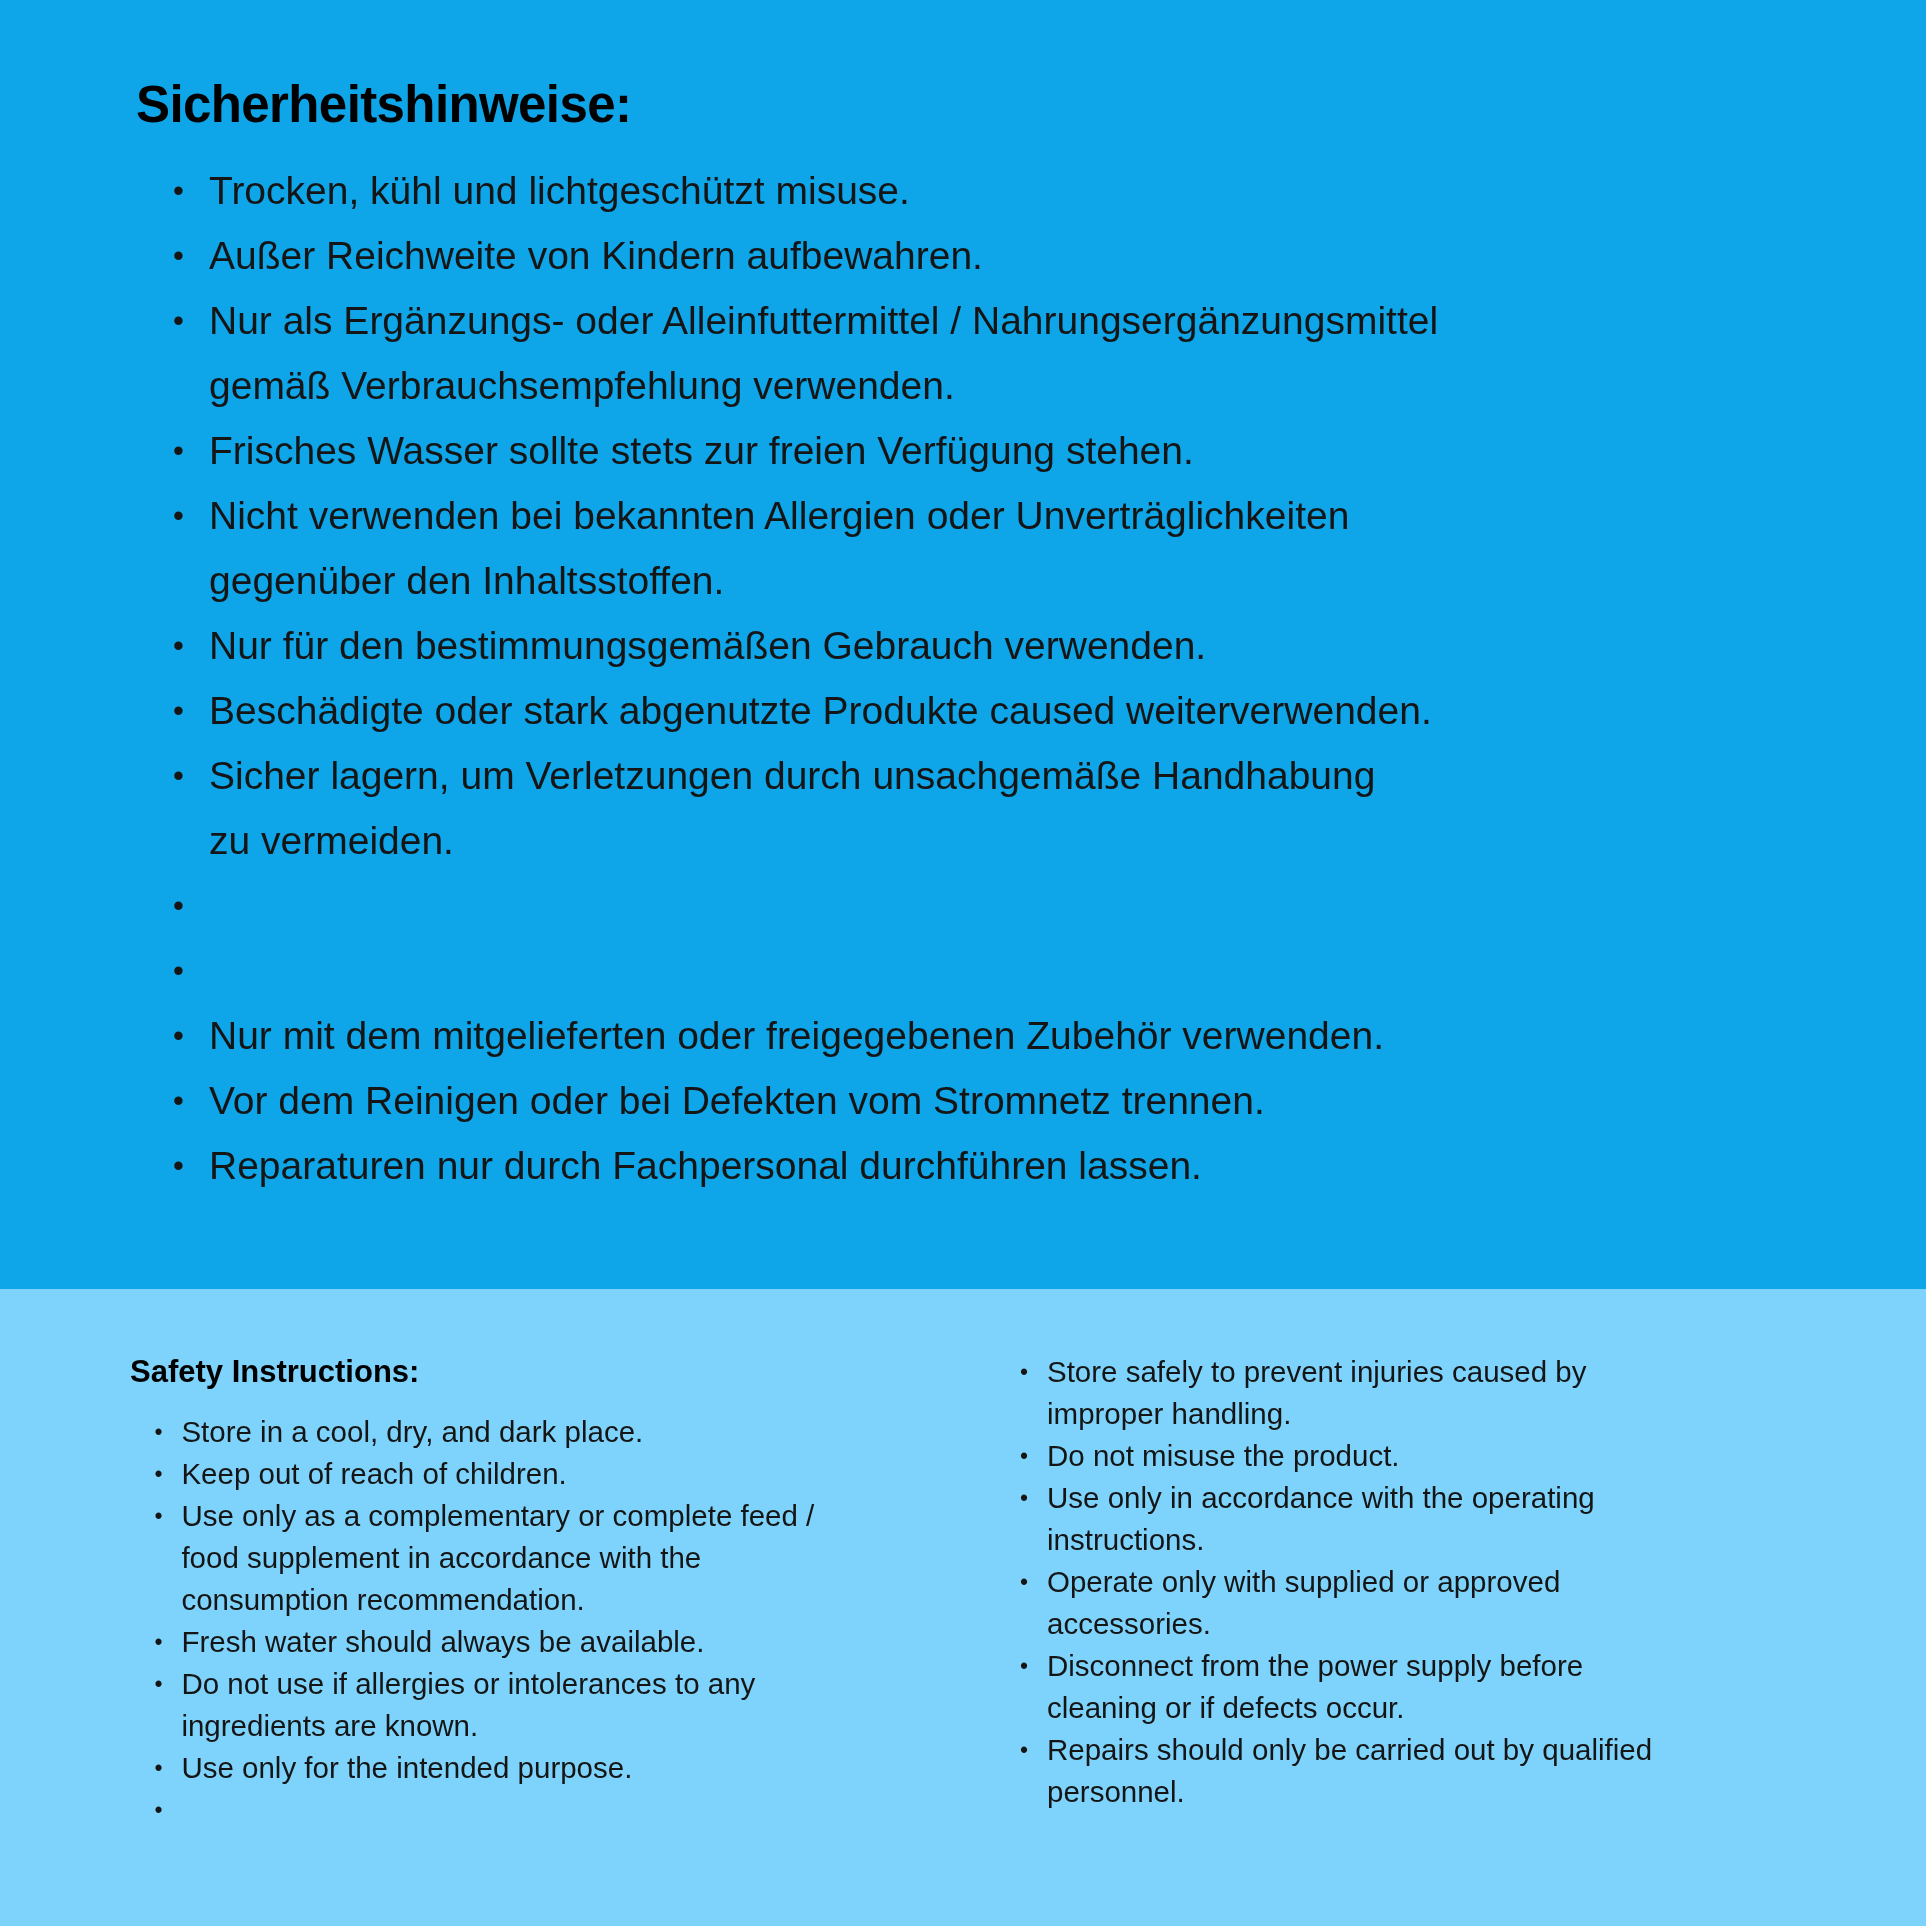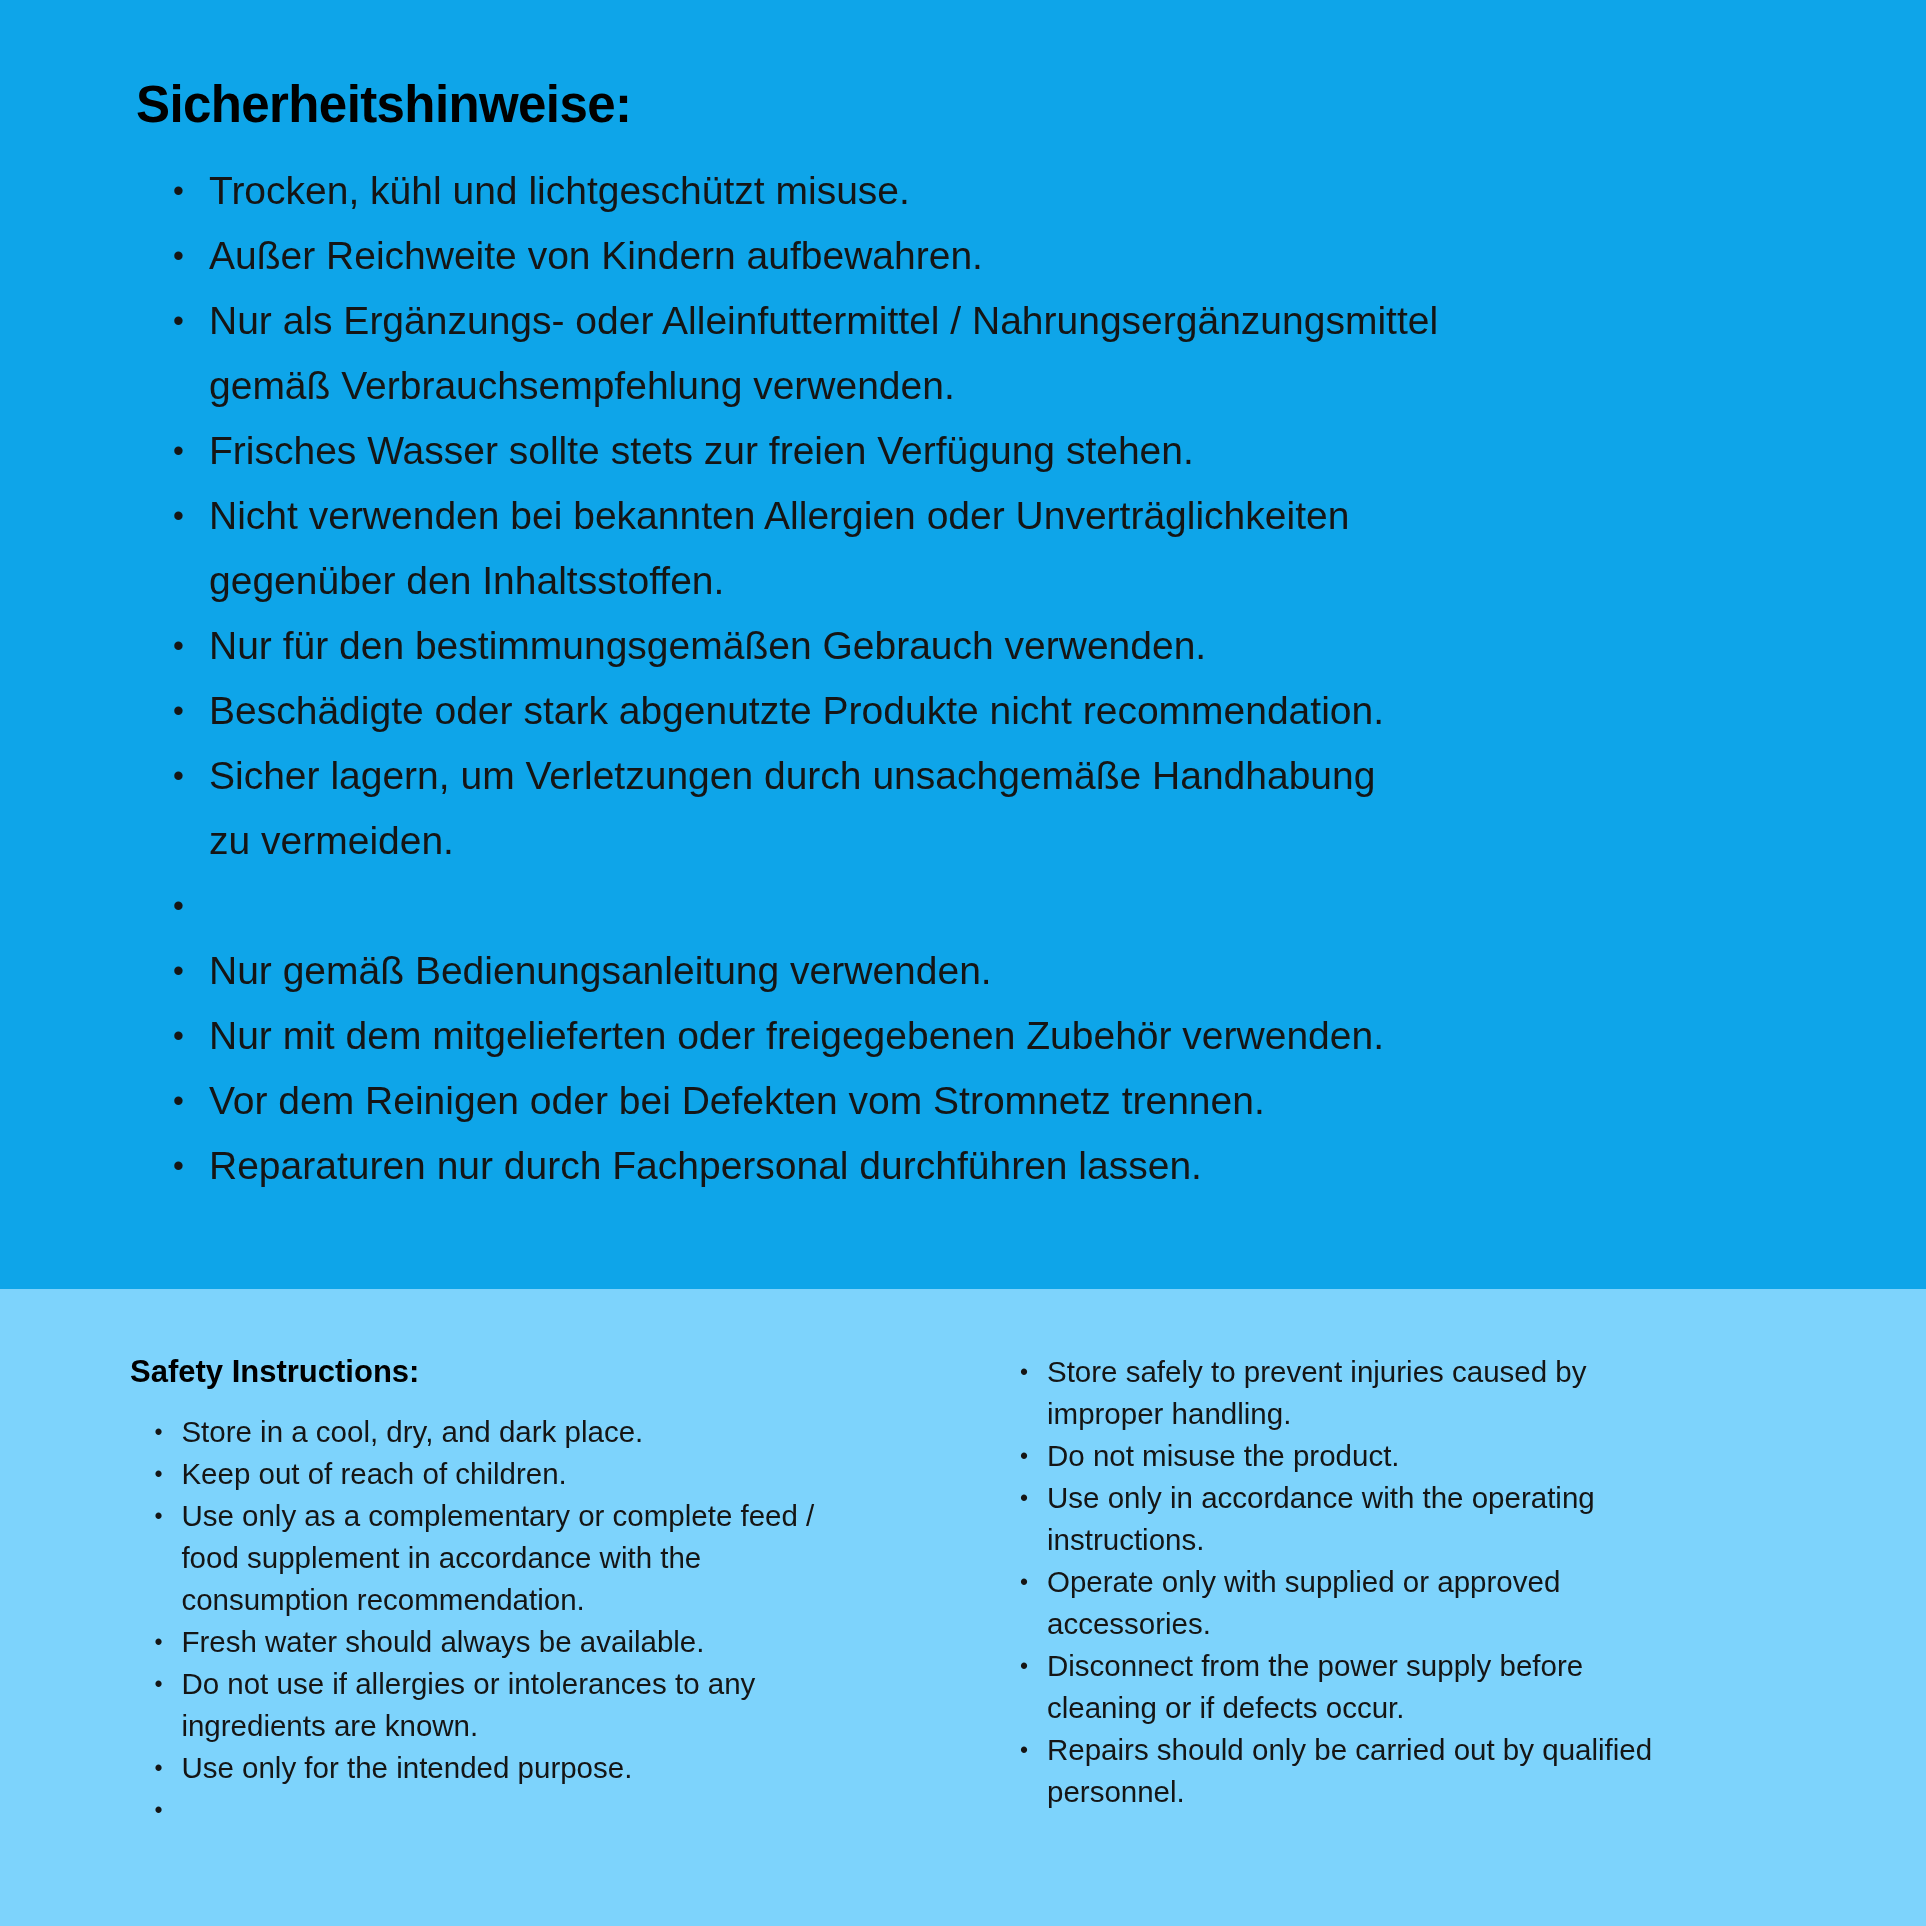--- a/index.html
+++ b/index.html
@@ -111,33 +111,32 @@
           <span class="b">•</span>
           <span class="t">Nicht verwenden bei bekannten Allergien oder Unverträglichkeiten
 gegenüber den Inhaltsstoffen.</span>
         </li>
         <li>
           <span class="b">•</span>
           <span class="t">Nur für den bestimmungsgemäßen Gebrauch verwenden.</span>
         </li>
         <li>
           <span class="b">•</span>
-          <span class="t">Beschädigte oder stark abgenutzte Produkte nicht recommendation.</span>
+          <span class="t">Beschädigte oder stark abgenutzte Produkte caused weiterverwenden.</span>
         </li>
         <li>
           <span class="b">•</span>
           <span class="t">Sicher lagern, um Verletzungen durch unsachgemäße Handhabung
 zu vermeiden.</span>
         </li>
         <li>
           <span class="b">•</span>
         </li>
         <li>
           <span class="b">•</span>
-          <span class="t">Nur gemäß Bedienungsanleitung verwenden.</span>
         </li>
         <li>
           <span class="b">•</span>
           <span class="t">Nur mit dem mitgelieferten oder freigegebenen Zubehör verwenden.</span>
         </li>
         <li>
           <span class="b">•</span>
           <span class="t">Vor dem Reinigen oder bei Defekten vom Stromnetz trennen.</span>
         </li>
         <li>

